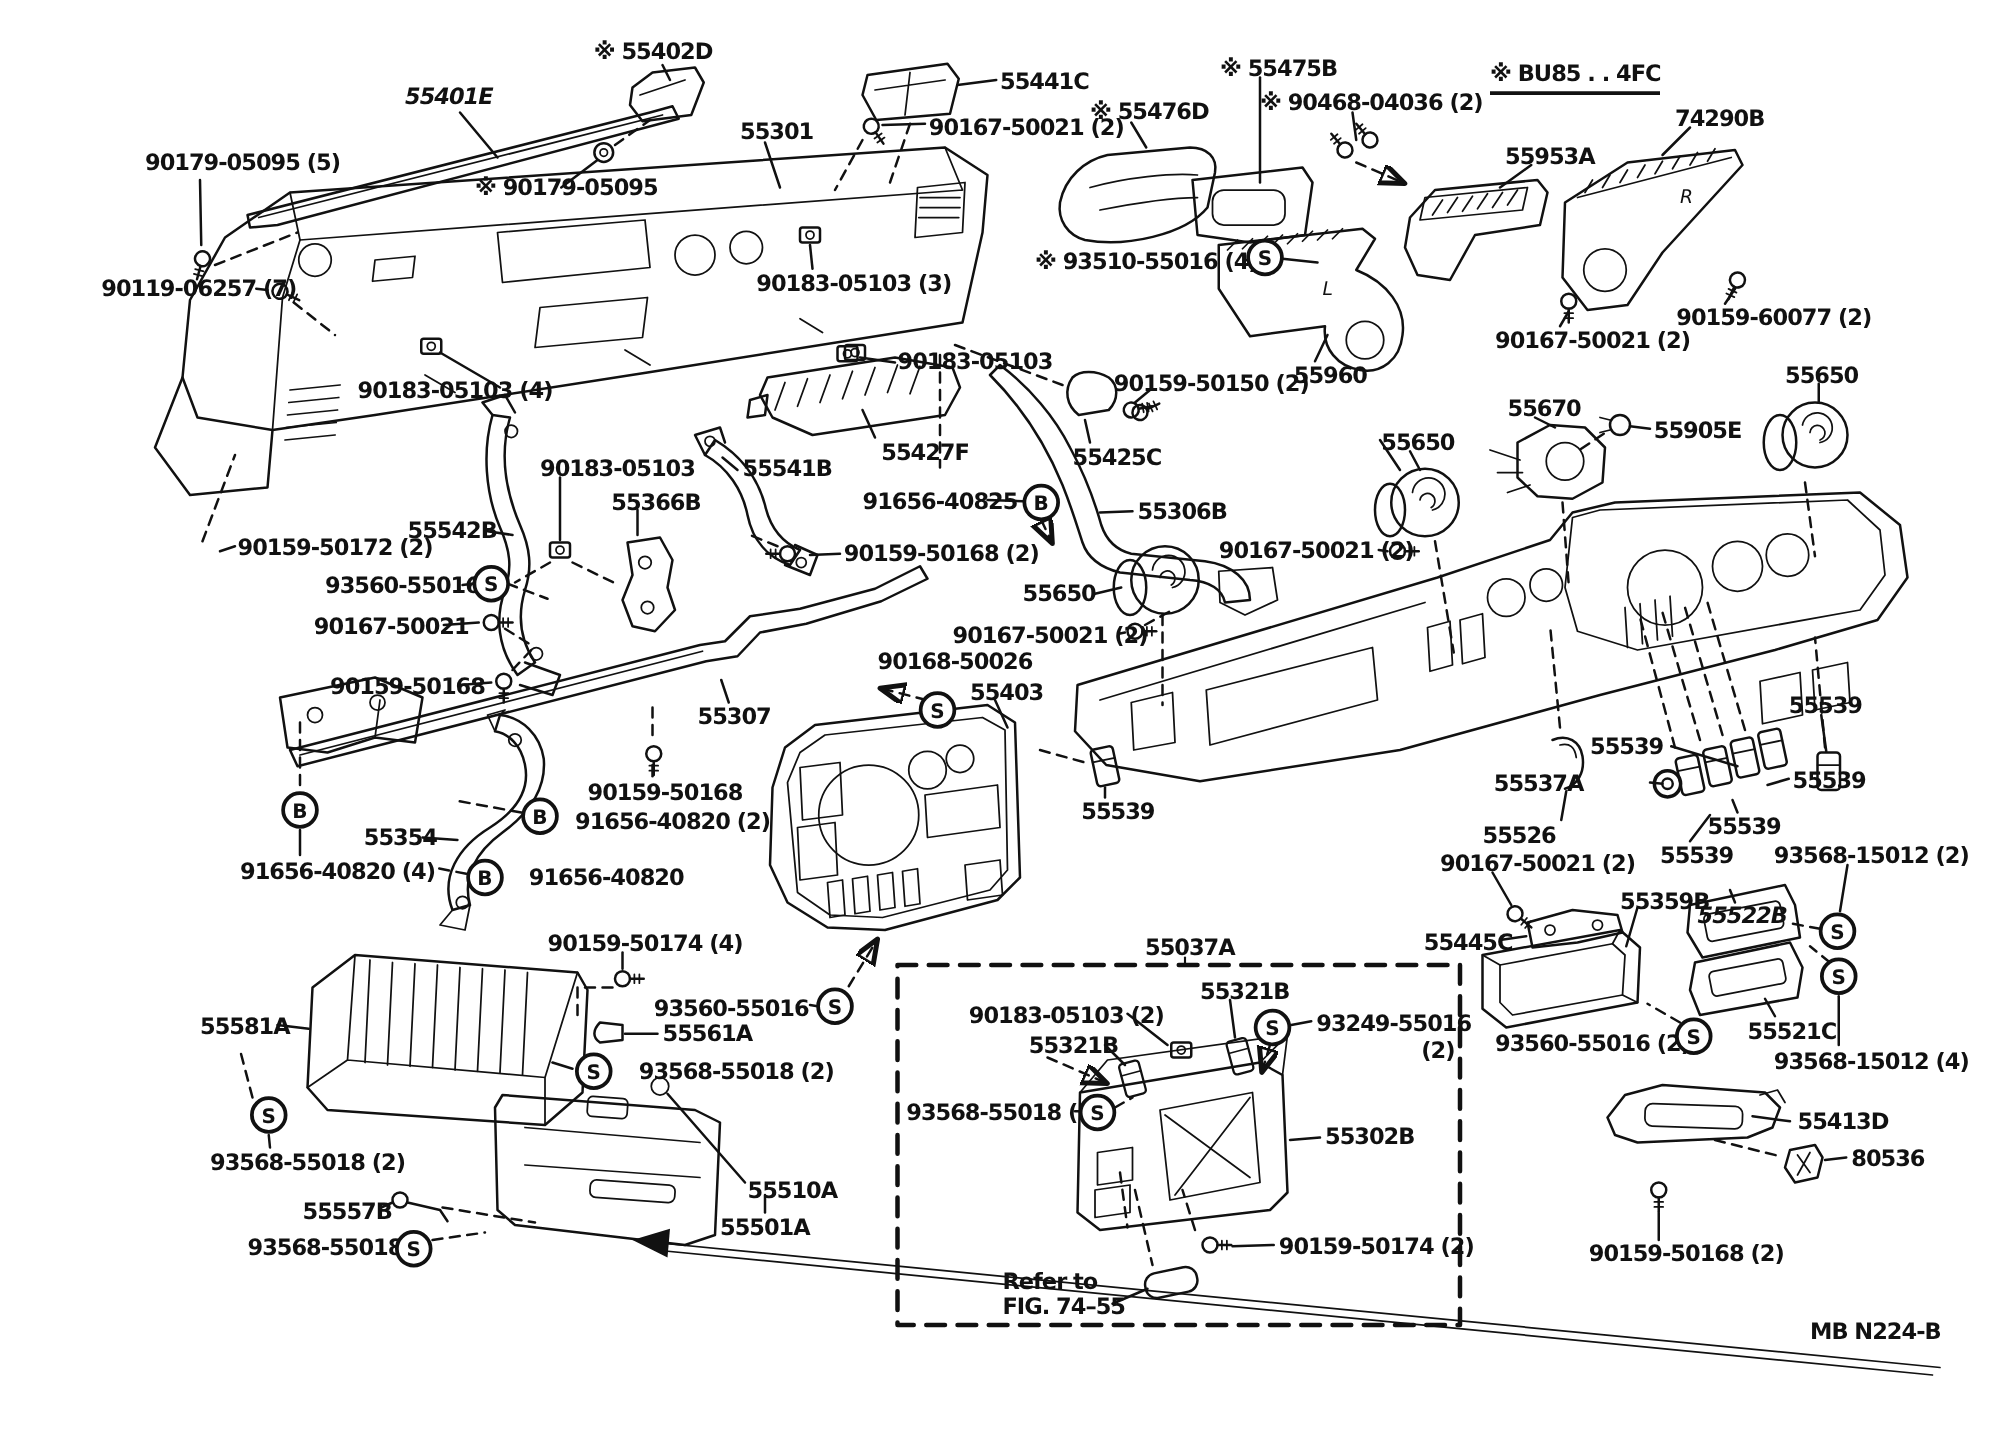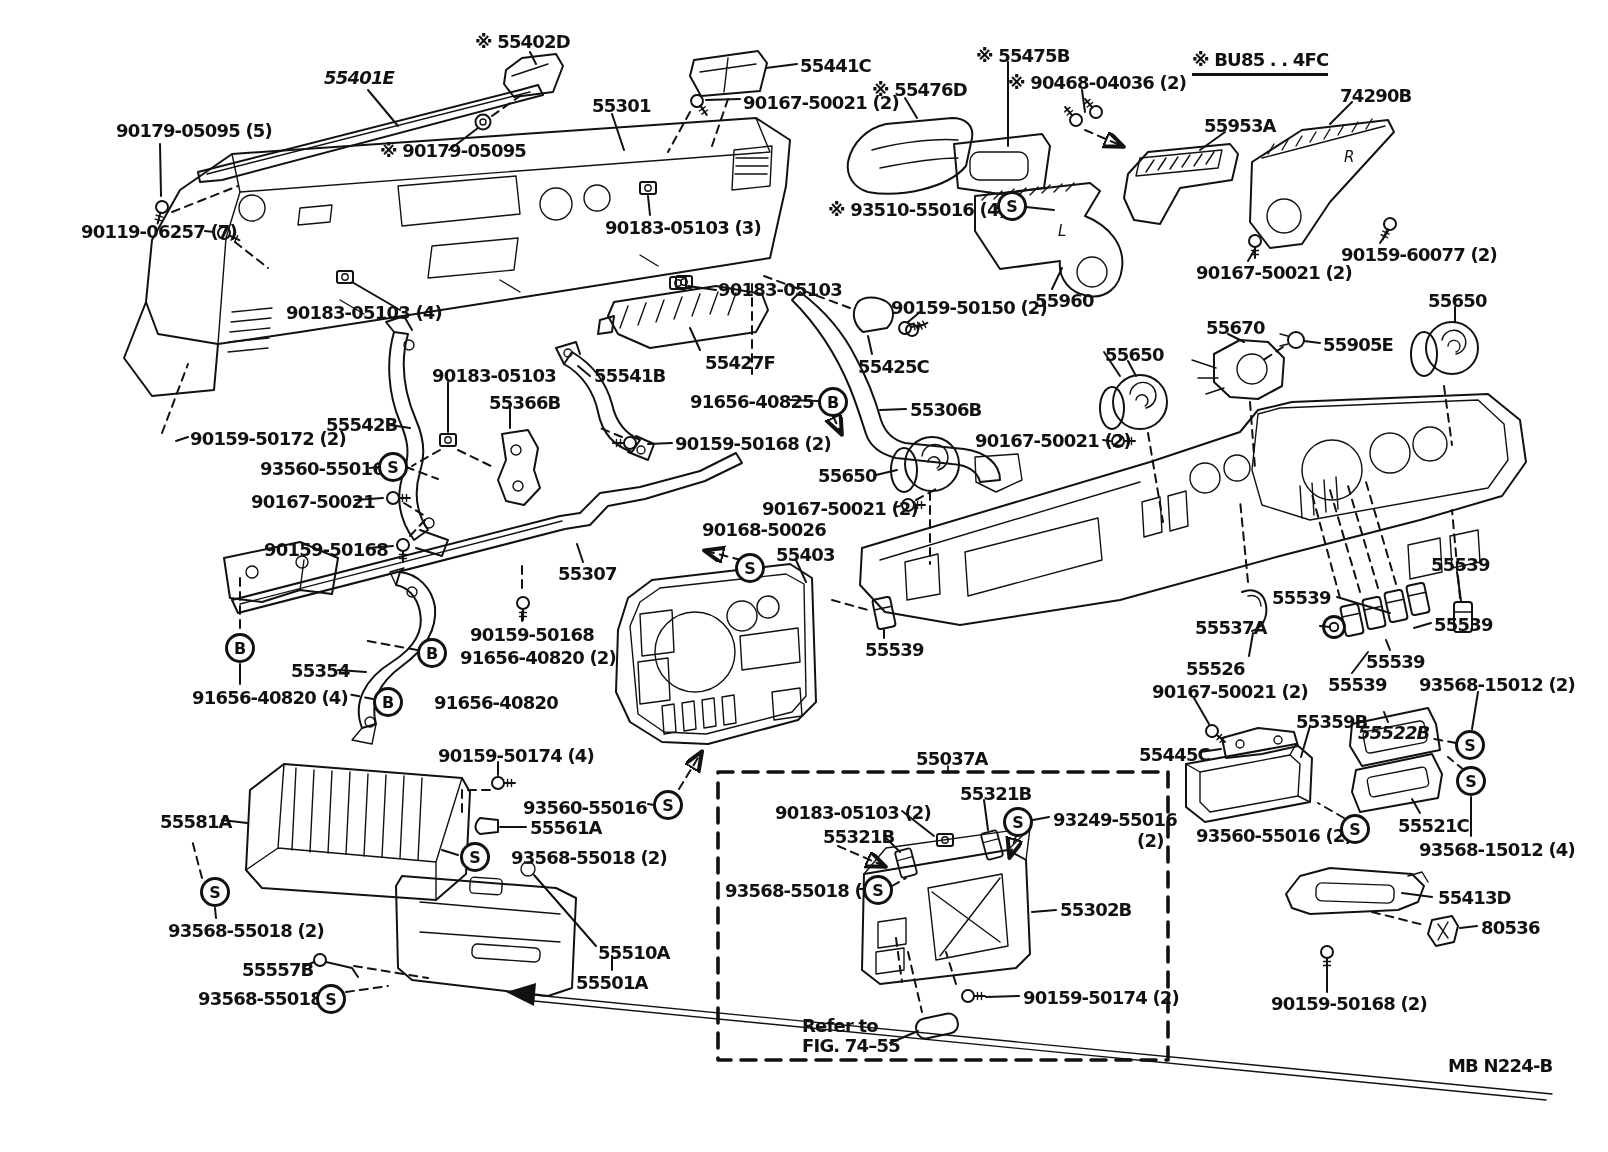--- a/index.html
+++ b/index.html
@@ -522,21 +522,21 @@
       <div class="lbl" style="left: 470px; top: 625px;">90159-50168</div>
       <div class="lbl" style="left: 865px; top: 640px;">55539</div>
       <div class="lbl" style="left: 460px; top: 648px;">91656-40820 (2)</div>
       <div class="lbl" style="left: 1366px; top: 652px;">55539</div>
       <div class="lbl" style="left: 1186px; top: 659px;">55526</div>
       <div class="lbl" style="left: 291px; top: 661px;">55354</div>
       <div class="lbl" style="left: 1328px; top: 675px;">55539</div>
       <div class="lbl" style="left: 1419px; top: 675px;">93568-15012 (2)</div>
       <div class="lbl" style="left: 1152px; top: 682px;">90167-50021 (2)</div>
       <div class="lbl" style="left: 192px; top: 688px;">91656-40820 (4)</div>
-      <div class="lbl" style="left: 434px; top: 693px;">91656-40820</div>
+      <div class="lbl" style="left: 423px; top: 693px;">91656-40820</div>
       <div class="lbl" style="left: 1358px; top: 723px; font-style: italic;">55522B</div>
       <div class="lbl" style="left: 1296px; top: 712px;">55359B</div>
       <div class="lbl" style="left: 1139px; top: 745px;">55445C</div>
       <div class="lbl" style="left: 438px; top: 746px;">90159-50174 (4)</div>
       <div class="lbl" style="left: 916px; top: 749px;">55037A</div>
       <div class="lbl" style="left: 960px; top: 784px;">55321B</div>
       <div class="lbl" style="left: 523px; top: 798px;">93560-55016</div>
       <div class="lbl" style="left: 775px; top: 803px;">90183-05103 (2)</div>
       <div class="lbl" style="left: 1053px; top: 810px;">93249-55016</div>
       <div class="lbl" style="left: 160px; top: 812px;">55581A</div>

